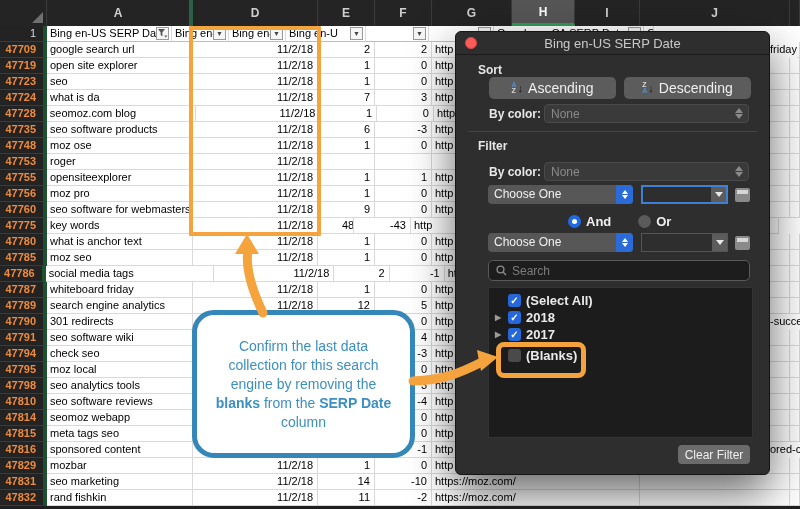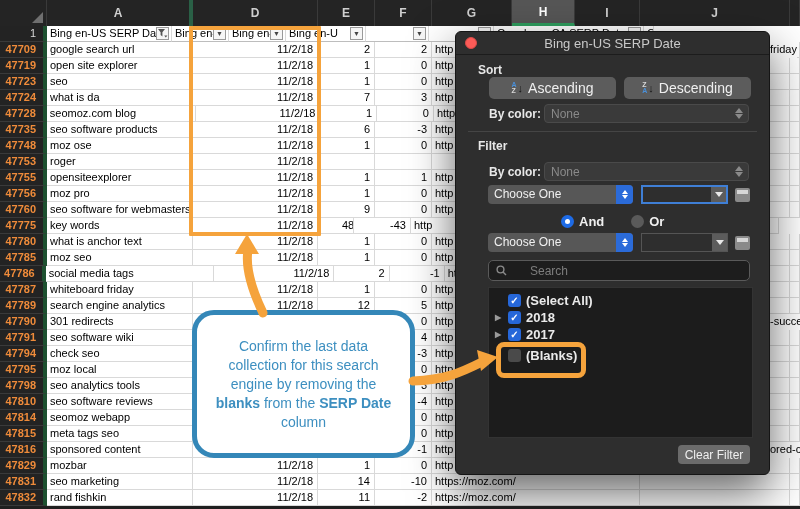--- a/index.html
+++ b/index.html
@@ -58,21 +58,21 @@
   .combo.focus{border:2px solid #3f7fd6;}
   .combo .cbtn{position:absolute;right:0;top:0;bottom:0;width:15px;background:#5c5c5c;display:flex;align-items:center;justify-content:center;}
   .combo .cbtn i{display:block;width:0;height:0;border-left:4px solid transparent;border-right:4px solid transparent;border-top:5px solid #e8e8e8;}
   .gridbtn{position:absolute;left:279px;width:15px;height:14px;background:#8a8a8a;border-radius:2px;}
   .gridbtn:before{content:"";position:absolute;left:2px;right:2px;top:2px;height:4px;background:#d6d6d6;}
   .radio{width:13px;height:13px;border-radius:50%;background:#5a5a5a;display:inline-block;vertical-align:-2px;}
   .radio.on{background:#1e6be6;position:relative;}
   .radio.on:after{content:"";position:absolute;left:4px;top:4px;width:5px;height:5px;border-radius:50%;background:#fff;}
   .radiolbl{font-size:13px;font-weight:bold;color:#f0f0f0;margin:0 0 0 5px;}
   .searchbox{position:absolute;left:32px;top:228px;width:262px;height:21px;box-sizing:border-box;background:#1d1d1d;
-    border:1px solid #5a5a5a;border-radius:5px;display:flex;align-items:center;padding:0 7px;gap:23px;}
+    border:1px solid #5a5a5a;border-radius:5px;display:flex;align-items:center;padding:0 7px;gap:5px;}
   .searchbox .ph{font-size:12px;color:#7d7d7d;}
   .listbox{position:absolute;left:32px;top:255px;width:265px;height:151px;background:#1c1c1c;border:1px solid #333;box-sizing:border-box;padding-top:4px;}
   .litem{display:flex;align-items:center;height:17px;padding-left:6px;gap:5px;font-size:13px;font-weight:bold;color:#eaeaea;}
   .disc{width:8px;font-size:8px;color:#9a9a9a;}
   .cb{width:13px;height:13px;border-radius:3px;box-sizing:border-box;background:#4a4a4a;color:#fff;font-size:10px;line-height:13px;text-align:center;}
   .cb.on{background:#2667d9;}
   .clearbtn{position:absolute;left:222px;top:413px;width:72px;height:19px;background:#6b6b6b;border-radius:4px;
     font-size:12px;color:#efefef;display:flex;align-items:center;justify-content:center;}
 
   
@@ -475,21 +475,21 @@
           <i class="dn"></i>
         </span>
     </div>
     <div class="combo focus" style="top:153px;">
       <span class="cbtn">
           <i></i>
         </span>
     </div>
     <div class="gridbtn" style="top:156px;"></div>
 
-    <div style="position:absolute;left:105px;top:180px;">
+    <div style="position:absolute;left:112px;top:180px;">
       <span class="radio on"></span><span class="radiolbl">And</span>
       <span style="display:inline-block;width:18px;"></span>
       <span class="radio"></span><span class="radiolbl">Or</span>
     </div>
 
     <div class="popup" style="top:201px;">
       <span>Choose One</span>
       <span class="bluechev">
           <i class="up"></i>
           <i class="dn"></i>

